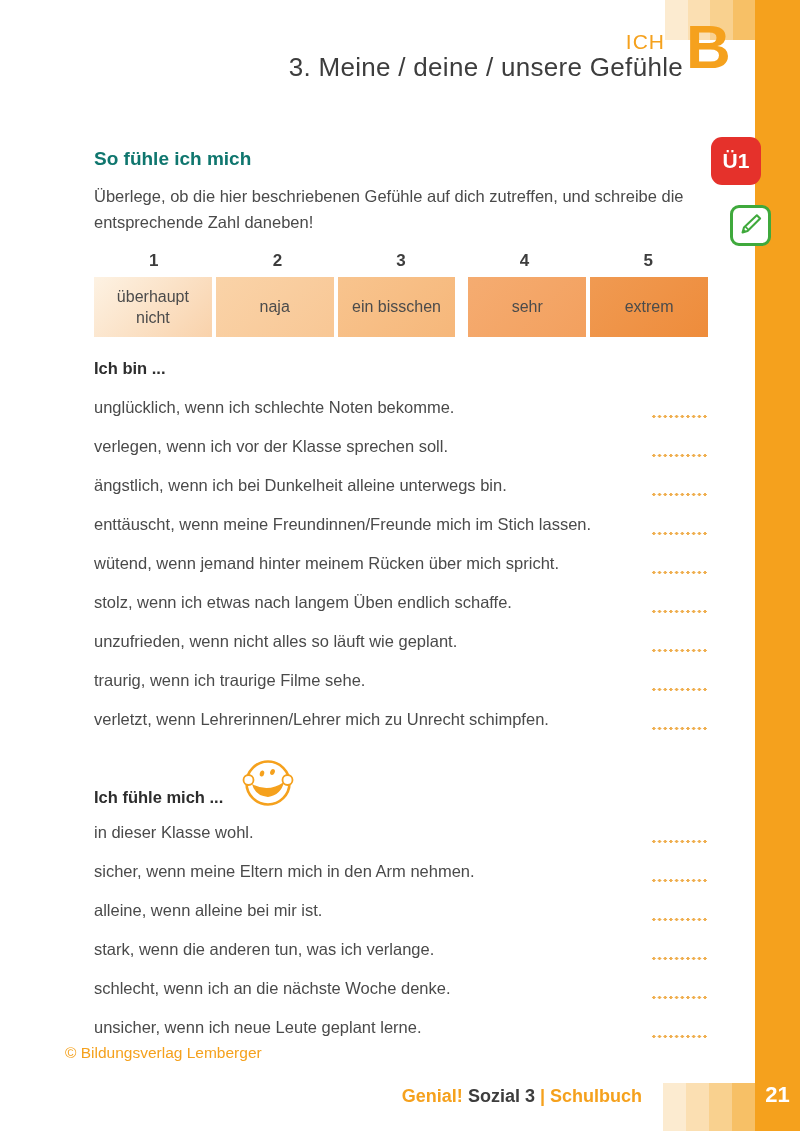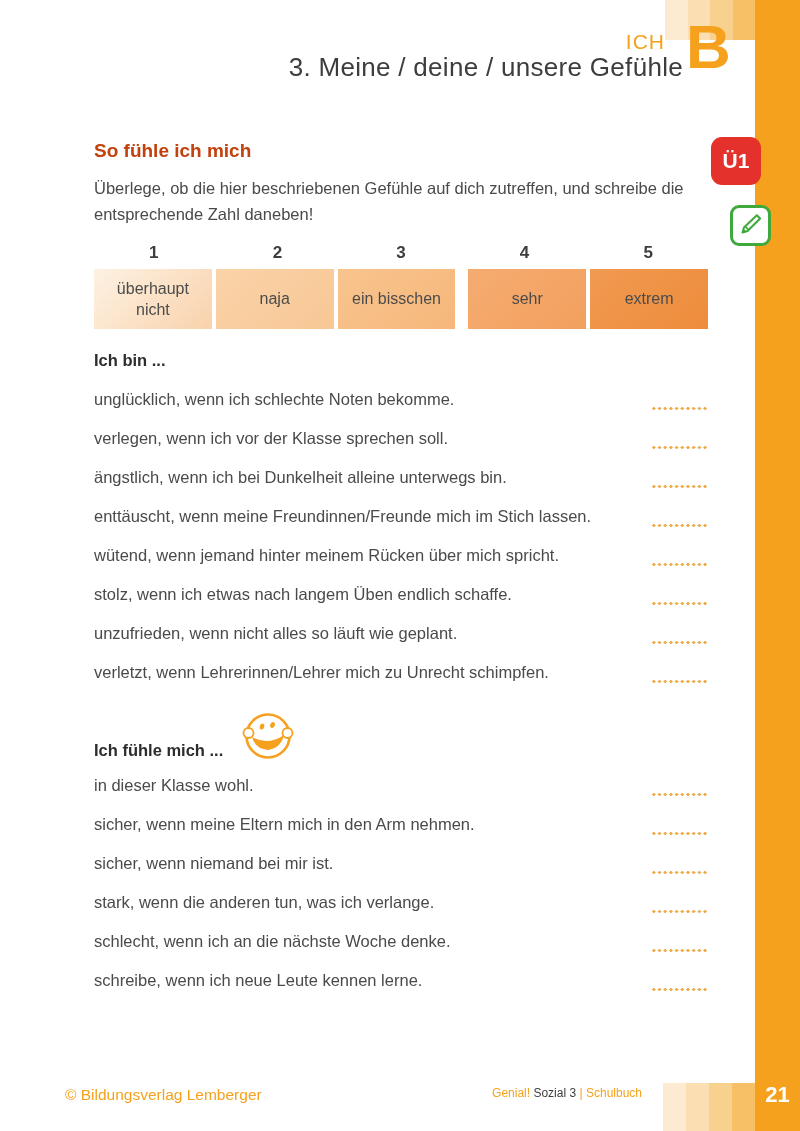--- a/index.html
+++ b/index.html
@@ -27,21 +27,21 @@
     font-size:26px; color:#3d3d3d; font-weight:normal; letter-spacing:0.3px; }
   
   .badge-u1 { position:absolute; top:137px; left:711px; width:50px; height:48px;
     background:#e5312b; border-radius:11px; display:flex; align-items:center;
     justify-content:center; color:#ffffff; font-weight:bold; font-size:21px; }
   .badge-pencil { position:absolute; top:205px; left:730px; width:41px; height:41px;
     background:#ffffff; border:3px solid #3fa93c; border-radius:9px;
     display:flex; align-items:center; justify-content:center; }
   
   .content { position:absolute; left:94px; top:128px; width:614px; }
-  .ws-heading { font-size:19px; font-weight:bold; color:#c2410c; margin:12px 0 14px; }
+  .ws-heading { font-size:19px; font-weight:bold; color:#0f766e; margin:20px 0 14px; }
   .instructions { font-size:16.5px; color:#4a4a4a; line-height:1.55; width:606px; margin-bottom:16px; }
   
   .scale-numbers { display:flex; gap:4px; margin-top:16px; margin-bottom:6px; }
   .scale-numbers .num { flex:1; text-align:center; font-weight:bold; font-size:17px; color:#3d3d3d; }
   .scale-cells { display:flex; gap:4px; }
   .cell { flex:1; height:60px; display:flex; align-items:center; justify-content:center;
     text-align:center; font-size:16px; color:#4b4b4b; line-height:1.35; padding:0 6px; }
   .cell-1 { background:linear-gradient(135deg,#fdf2e3,#f9d2ab); }
   .cell-2 { background:linear-gradient(135deg,#fad3a8,#f8c795); }
   .cell-3 { background:linear-gradient(135deg,#f8c48e,#f6b77a); }
@@ -52,22 +52,22 @@
   .items { display:block; }
   .item { height:39px; display:flex; justify-content:space-between; align-items:center; }
   .item-text { font-size:16.5px; color:#4a4a4a; }
   .dots { width:57px; height:5px; transform:translateY(9px);
     background-image:radial-gradient(circle,#efae4e 1.6px, rgba(0,0,0,0) 1.7px);
     background-size:5.7px 5px; background-position:0 50%; background-repeat:repeat-x; }
   .section2-head { position:relative; height:56px; margin-top:18px; display:flex; align-items:flex-end; }
   .section2-head .section-heading { margin:0 0 6px 0; }
   .smiley { position:absolute; left:148px; top:0; width:52px; height:52px; }
   
-  .footer-left { position:absolute; left:65px; top:1086px; font-size:15.5px; color:#f5a11d; }
-  .footer-right { position:absolute; right:158px; top:1086px; font-size:12px; font-weight:normal; }
+  .footer-left { position:absolute; left:65px; top:1044px; font-size:15.5px; color:#f5a11d; }
+  .footer-right { position:absolute; right:158px; top:1086px; font-size:18px; font-weight:bold; }
   .footer-right .orange { color:#f5a11d; }
   .footer-right .dark { color:#3d3d3d; }
   .page-num { position:absolute; left:755px; top:1082px; width:45px; text-align:center;
     color:#ffffff; font-weight:bold; font-size:22px; }
 </style>
 </head>
 <body>
 
 <div class="page">
 
@@ -143,20 +143,24 @@
       <div class="item">
         <span class="item-text">wütend, wenn jemand hinter meinem Rücken über mich spricht.</span>
         <span class="dots"></span>
       </div>
       <div class="item">
         <span class="item-text">stolz, wenn ich etwas nach langem Üben endlich schaffe.</span>
         <span class="dots"></span>
       </div>
       <div class="item">
         <span class="item-text">unzufrieden, wenn nicht alles so läuft wie geplant.</span>
+        <span class="dots"></span>
+      </div>
+      <div class="item">
+        <span class="item-text">traurig, wenn ich traurige Filme sehe.</span>
         <span class="dots"></span>
       </div>
       <div class="item">
         <span class="item-text">verletzt, wenn Lehrerinnen/Lehrer mich zu Unrecht schimpfen.</span>
         <span class="dots"></span>
       </div>
     </div>
 
     <div class="section2-head">
       <div class="section-heading">Ich fühle mich ...</div>
@@ -174,33 +178,33 @@
     <div class="items">
       <div class="item">
         <span class="item-text">in dieser Klasse wohl.</span>
         <span class="dots"></span>
       </div>
       <div class="item">
         <span class="item-text">sicher, wenn meine Eltern mich in den Arm nehmen.</span>
         <span class="dots"></span>
       </div>
       <div class="item">
-        <span class="item-text">sicher, wenn niemand bei mir ist.</span>
+        <span class="item-text">alleine, wenn alleine bei mir ist.</span>
         <span class="dots"></span>
       </div>
       <div class="item">
         <span class="item-text">stark, wenn die anderen tun, was ich verlange.</span>
         <span class="dots"></span>
       </div>
       <div class="item">
         <span class="item-text">schlecht, wenn ich an die nächste Woche denke.</span>
         <span class="dots"></span>
       </div>
       <div class="item">
-        <span class="item-text">schreibe, wenn ich neue Leute kennen lerne.</span>
+        <span class="item-text">unsicher, wenn ich neue Leute geplant lerne.</span>
         <span class="dots"></span>
       </div>
     </div>
   </div>
 
   <div class="footer-left">© Bildungsverlag Lemberger</div>
   <div class="footer-right">
     <span class="orange">Genial!</span>
     <span class="dark">Sozial 3</span>
     <span class="orange">|</span>

